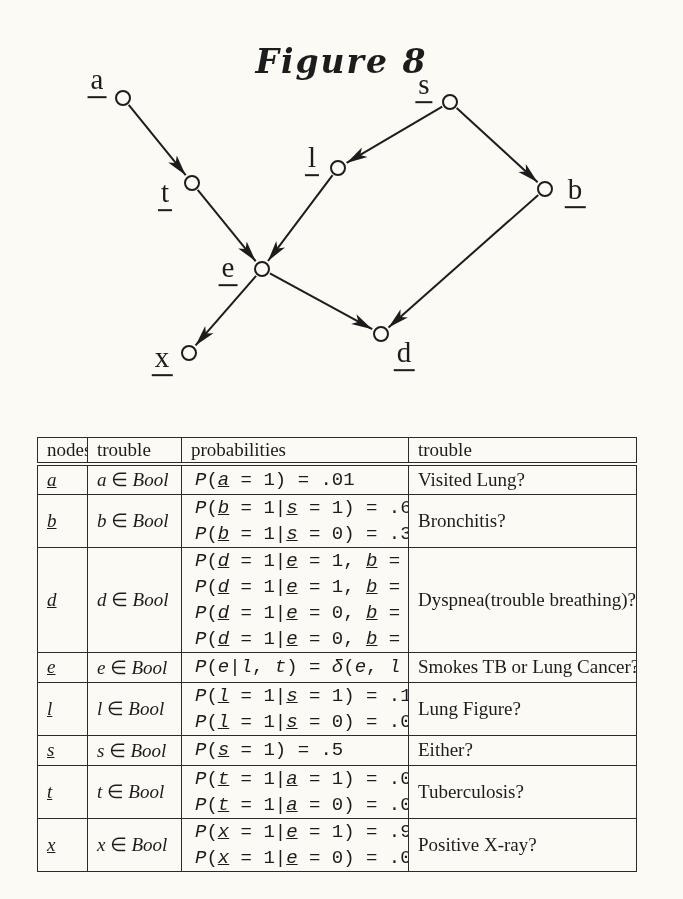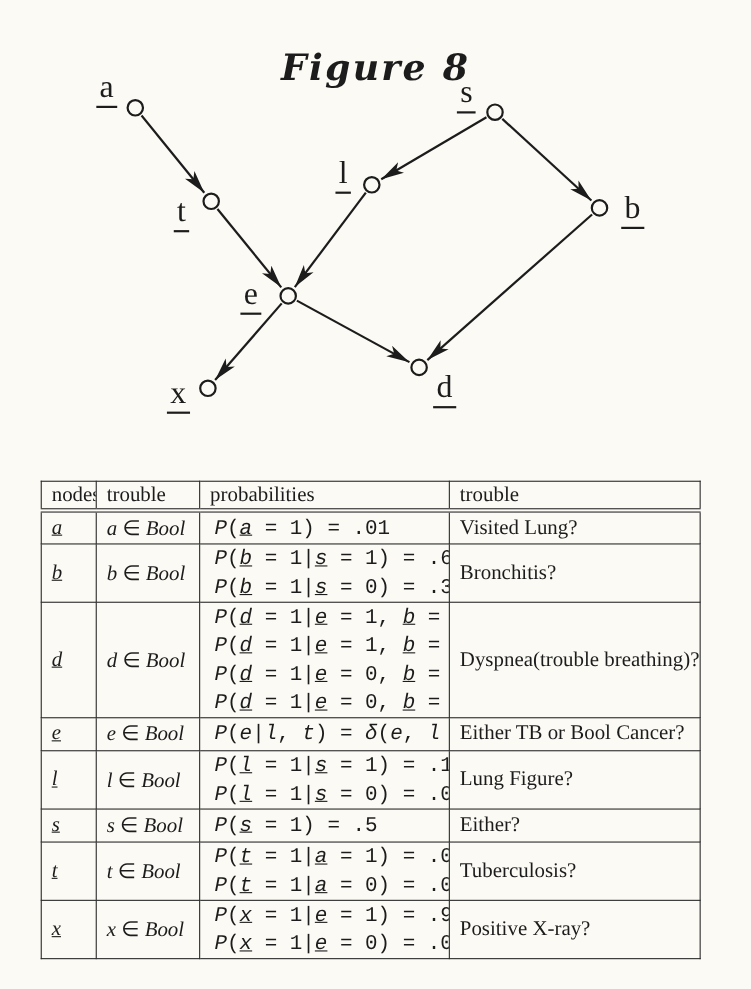--- a/index.html
+++ b/index.html
@@ -135,21 +135,21 @@
             <div class="prob-line"><span class="mi">P</span>(<span class="mu">d</span> = 1|<span class="mu">e</span> = 0, <span class="mu">b</span> = 0) = .10</div>
           </td>
           <td>Dyspnea(trouble breathing)?</td>
         </tr>
         <tr style="height: 30px;">
           <td><span class="mu">e</span></td>
           <td><span class="mi">e</span> ∈ <span class="mi">Bool</span></td>
           <td>
             <div class="prob-line"><span class="mi">P</span>(<span class="mi">e</span>|<span class="mi">l</span>, <span class="mi">t</span>) = <span class="mi">δ</span>(<span class="mi">e</span>, <span class="mi">l</span> ∨ <span class="mi">t</span>)</div>
           </td>
-          <td>Either TB or Bool Cancer?</td>
+          <td>Smokes TB or Lung Cancer?</td>
         </tr>
         <tr style="height: 53px;">
           <td><span class="mu">l</span></td>
           <td><span class="mi">l</span> ∈ <span class="mi">Bool</span></td>
           <td>
             <div class="prob-line"><span class="mi">P</span>(<span class="mu">l</span> = 1|<span class="mu">s</span> = 1) = .10</div>
             <div class="prob-line"><span class="mi">P</span>(<span class="mu">l</span> = 1|<span class="mu">s</span> = 0) = .01</div>
           </td>
           <td>Lung Figure?</td>
         </tr>

